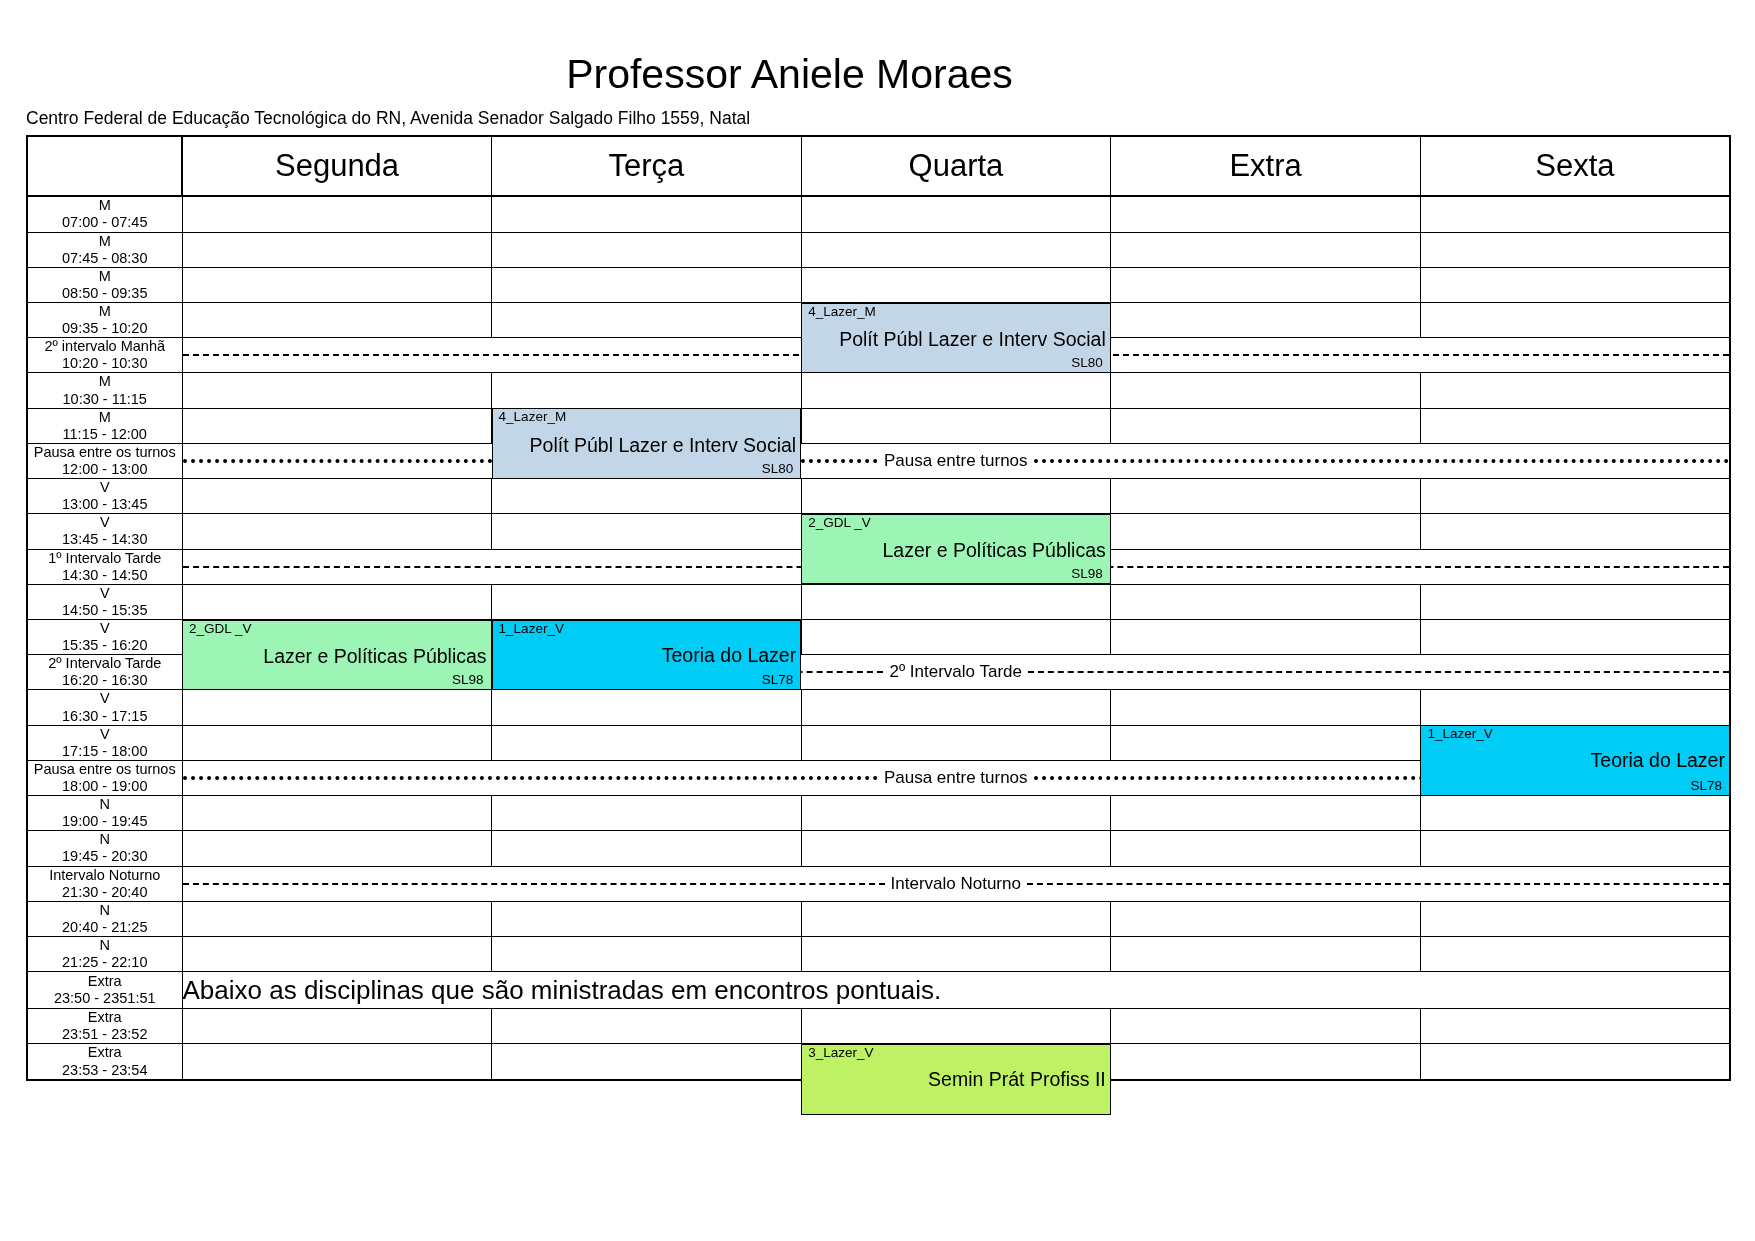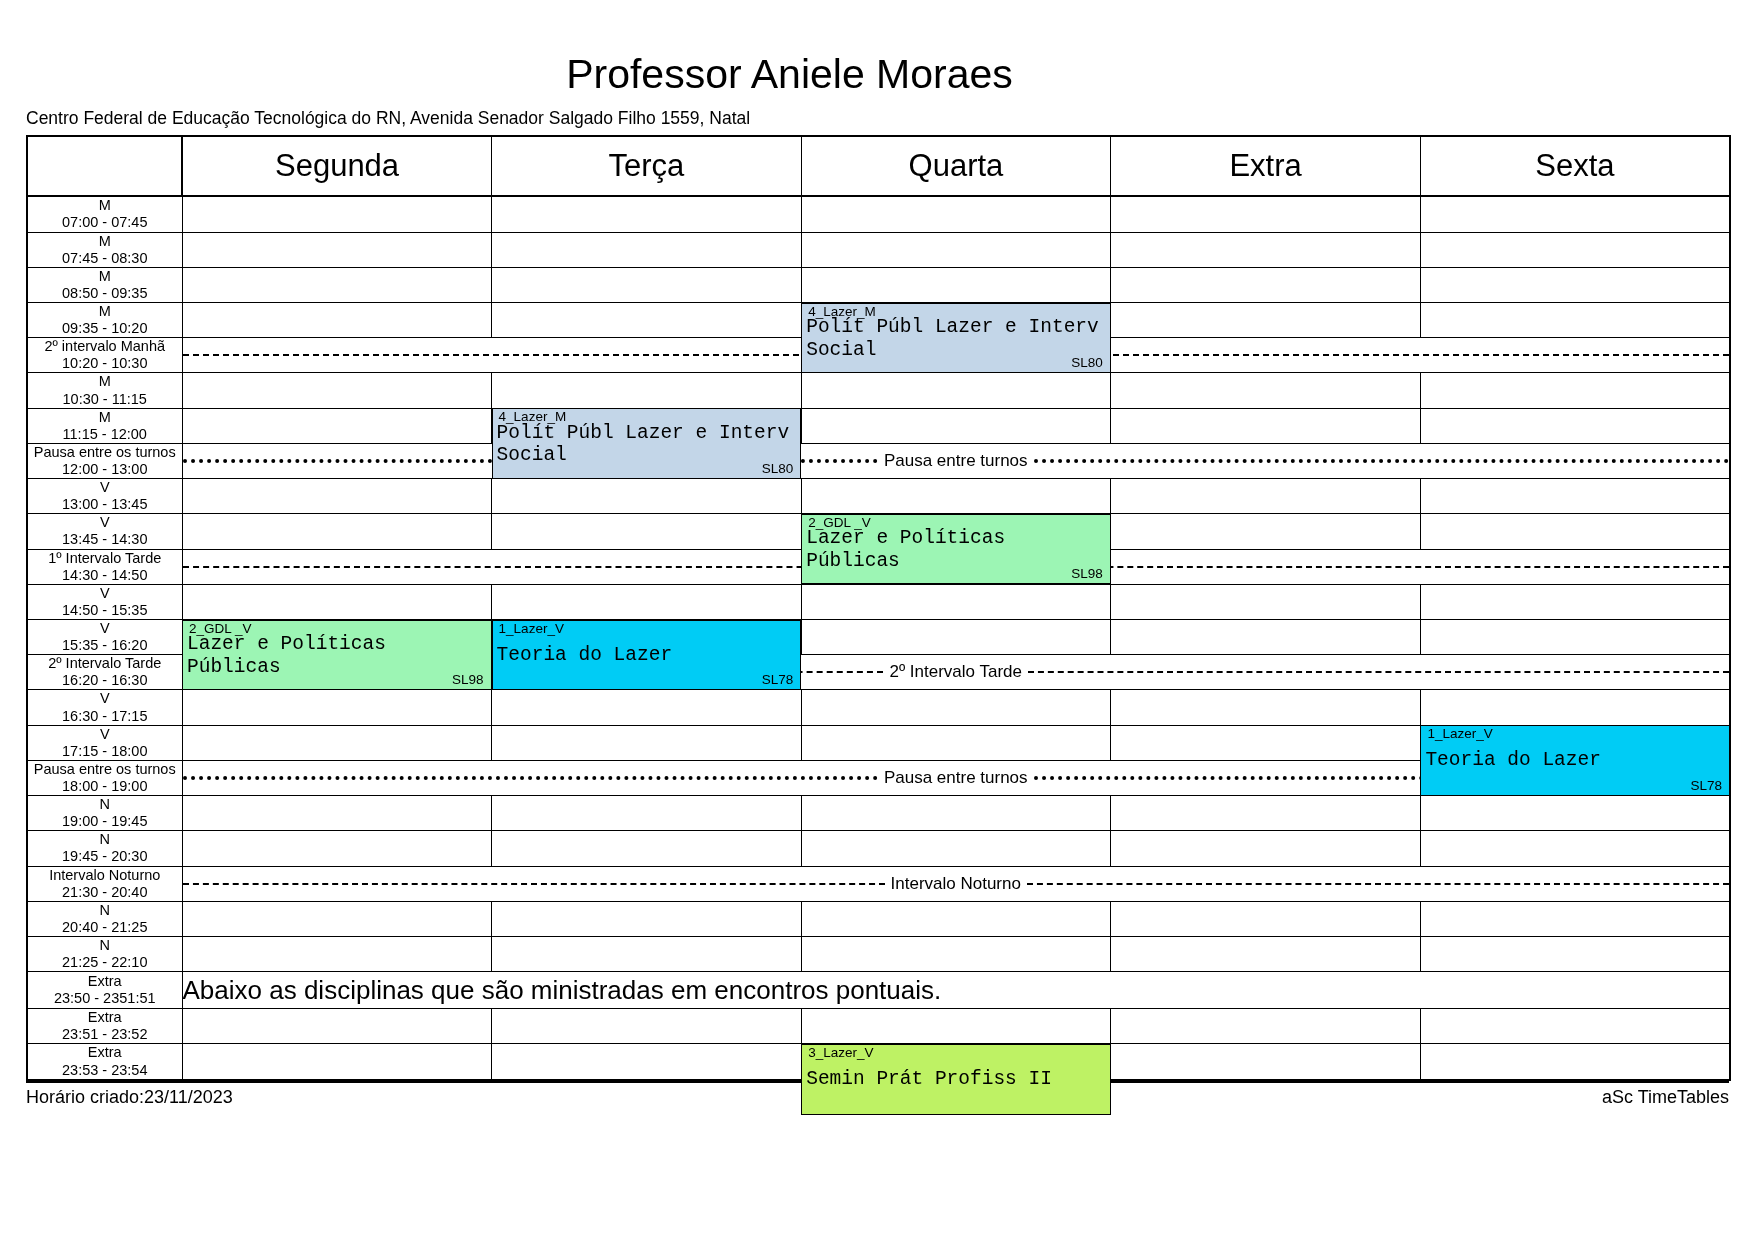--- a/index.html
+++ b/index.html
@@ -142,24 +142,23 @@
     top: 1px; left: 6px;
     font-size: 13.5px;
     line-height: 1.1;
     white-space: nowrap;
   }
   .card .subject {
     position: absolute;
     left: 4px; right: 4px;
     top: 50%;
     transform: translateY(-50%);
-    text-align: left;
+    text-align: right;
     font-size: 19.5px;
     line-height: 1.16;
-    font-family: Liberation Mono, monospace;
   }
   .card.two-line .subject { top: 52%; }
   .card .room {
     position: absolute;
     bottom: 1px; right: 7px;
     font-size: 13.5px;
     line-height: 1.1;
     white-space: nowrap;
   }
 
@@ -520,18 +519,14 @@
         <div class="code">1_Lazer_V</div>
         <div class="subject">Teoria do Lazer</div>
         <div class="room">SL78</div>
       </div>
       <div class="card" style="background: #bef264; left: 801.188px; top: 1017.91px; width: 309.594px; height: 70.9375px;">
         <div class="code">3_Lazer_V</div>
         <div class="subject">Semin Prát Profiss II</div>
       </div>
     </div>
 
-  <div class="footerbar">
-    <span>Horário criado:23/11/2023</span>
-    <span>aSc TimeTables</span>
-  </div>
 
 </div>
 
 </body></html>

